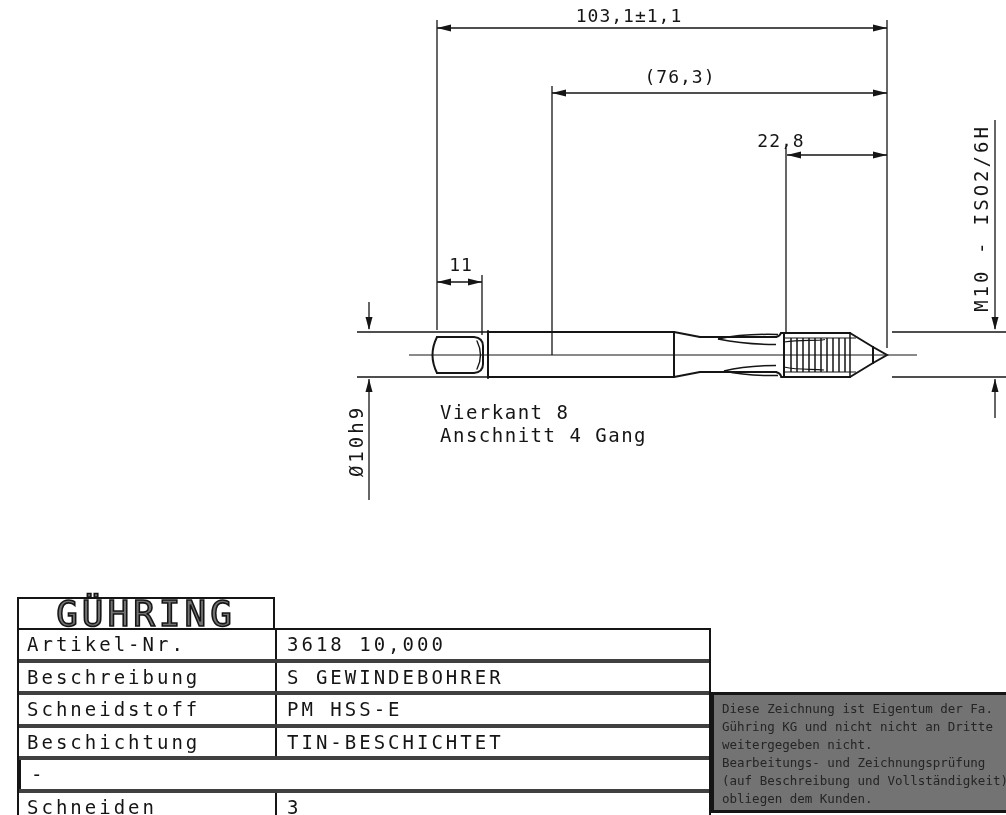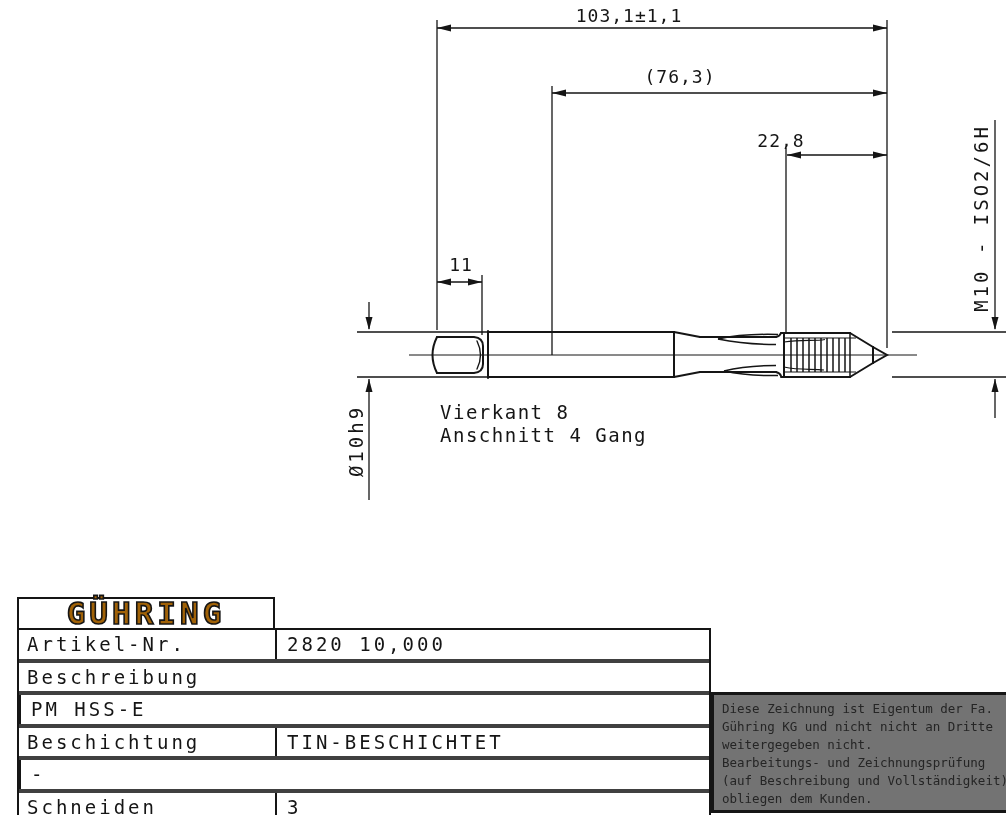--- a/index.html
+++ b/index.html
@@ -18,22 +18,22 @@
   .verttext{font-size:19px;letter-spacing:3px;}
 
   
   .spec-table{position:absolute;left:5px;top:597px;width:694px;height:216px;}
   .logo-box{
     position:absolute;left:0;top:0;width:258px;height:33px;
     border:2px solid #151515;box-sizing:border-box;
     display:flex;align-items:center;justify-content:center;background:#fff;
   }
   .logo-text{
-    font-size:31px;font-weight:bold;letter-spacing:4px;
-    color:#a16207;-webkit-text-stroke:1.6px #151515;
+    font-size:36px;font-weight:normal;letter-spacing:4px;
+    color:#737373;-webkit-text-stroke:1.6px #151515;
     line-height:29px;white-space:nowrap;
   }
   .grid{
     position:absolute;left:0;top:31px;width:694px;height:195px;
     border:2px solid #151515;box-sizing:border-box;
     display:flex;flex-direction:column;background:#fff;
   }
   .grid-row{flex:1;display:flex;box-sizing:border-box;}
   .grid-row + .grid-row{border-top:4px solid #404040;}
   .cell-label{
@@ -170,26 +170,28 @@
     <text class="labeltext" x="428" y="442" text-anchor="start">Anschnitt 4 Gang</text>
   </svg>
 
   <div class="spec-table">
     <div class="logo-box">
       <span class="logo-text">GÜHRING</span>
     </div>
     <div class="grid">
       <div class="grid-row">
         <div class="cell-label">Artikel-Nr.</div>
-        <div class="cell-value">2820 10,000</div>
+        <div class="cell-value">3618 10,000</div>
       </div>
       <div class="grid-row">
         <div class="cell-label">Beschreibung</div>
-      </div>
-      <div class="grid-row">
+        <div class="cell-value">S GEWINDEBOHRER</div>
+      </div>
+      <div class="grid-row">
+        <div class="cell-label">Schneidstoff</div>
         <div class="cell-value">PM HSS-E</div>
       </div>
       <div class="grid-row">
         <div class="cell-label">Beschichtung</div>
         <div class="cell-value">TIN-BESCHICHTET</div>
       </div>
       <div class="grid-row">
         <div class="cell-value">-</div>
       </div>
       <div class="grid-row">

